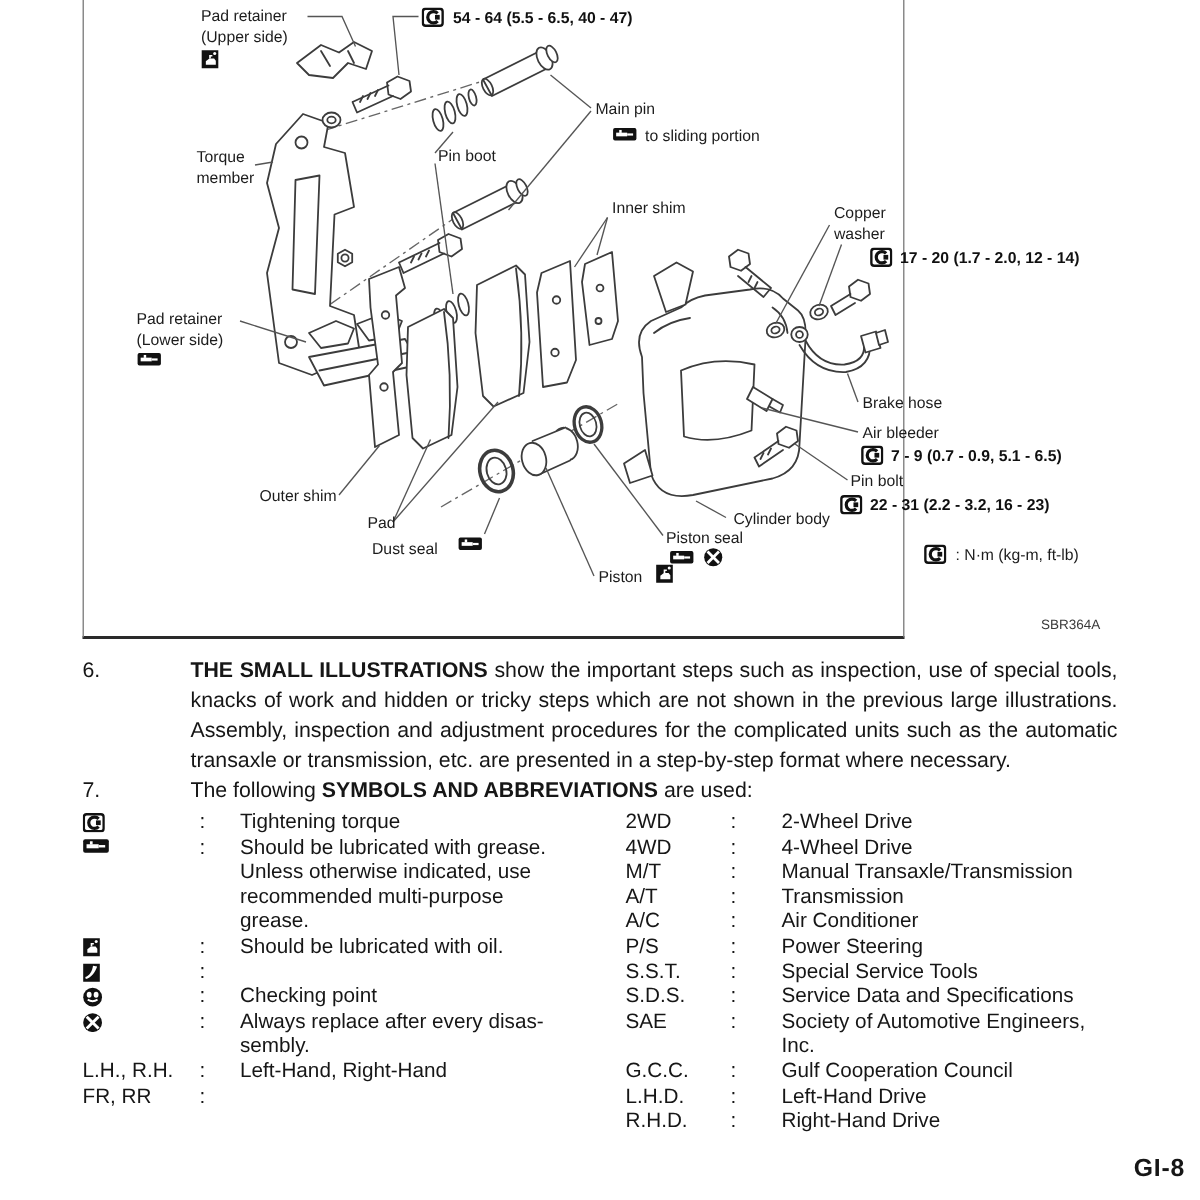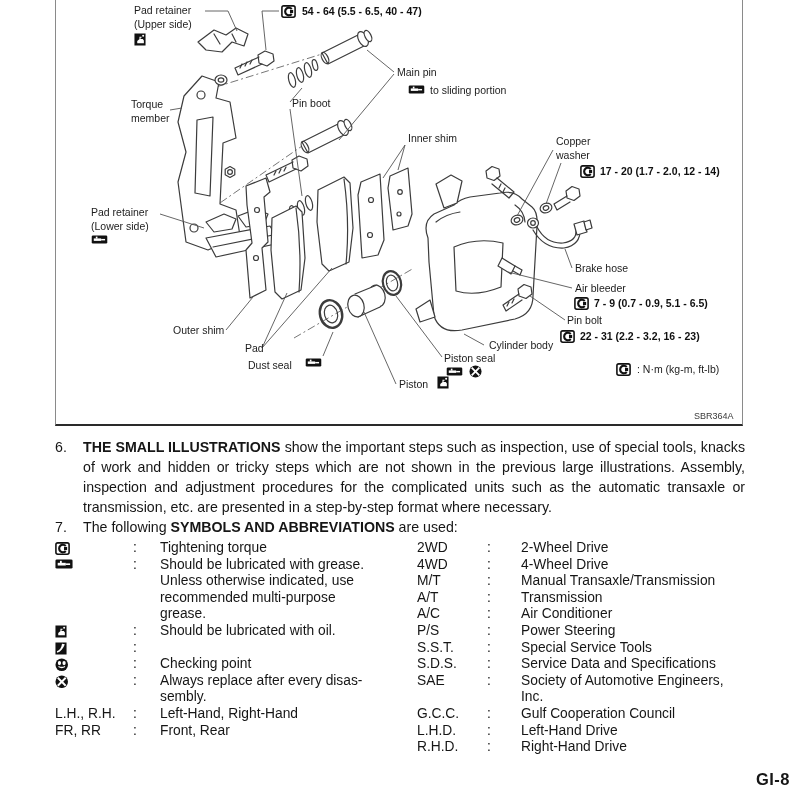--- a/index.html
+++ b/index.html
@@ -1,33 +1,33 @@
 <!DOCTYPE html>
 <html><head>
 <meta charset="utf-8">
 <style>
   html,body{margin:0;padding:0;background:#fff;}
   .page{position:relative;width:800px;height:800px;background:#ffffff;color:#161616;
         font-family:"Liberation Sans",sans-serif;overflow:hidden;}
-  .figure-box{position:absolute;left:55px;top:0;width:688px;height:426px;
+  .figure-box{position:absolute;left:55px;top:0;width:548px;height:426px;
         border-left:1.5px solid #8a8a8a;border-right:1.5px solid #8a8a8a;
         border-bottom:2.5px solid #2a2a2a;box-sizing:border-box;background:#fff;}
   .figure-box svg{position:absolute;left:0;top:0;}
   .fig text{font-family:"Liberation Sans",sans-serif;fill:#1c1c1c;}
   .fig .lbl{font-size:10.5px;}
   .fig .tq{font-size:10.5px;font-weight:bold;fill:#101010;}
   .fig .code{font-size:9px;fill:#3a3a3a;}
   .ln{stroke:#3c3c3c;fill:none;stroke-width:1.2;stroke-linejoin:round;stroke-linecap:round;}
   .lnf{stroke:#3c3c3c;fill:#ffffff;stroke-width:1.2;stroke-linejoin:round;}
   .thin{stroke:#555;fill:none;stroke-width:0.9;}
   .dash{stroke:#666;fill:none;stroke-width:0.9;stroke-dasharray:8 3 2 3;}
   .notes{position:absolute;left:55px;top:437px;width:690px;font-size:14.2px;line-height:20px;}
   .note-item{display:flex;}
   .note-num{width:28px;flex:none;}
-  .note-body{flex:1;text-align:justify;}
+  .note-body{flex:1;text-align:justify;margin-left:44px;}
   .symbols{position:absolute;left:55px;top:540px;width:692px;display:flex;font-size:13.8px;}
   .col-left{width:362px;flex:none;}
   .col-right{width:330px;flex:none;}
   .sym-row{display:flex;}
   .sym-key{width:78px;flex:none;line-height:16.6px;white-space:nowrap;}
   .sym-colon{width:15px;flex:none;line-height:16.6px;}
   .sym-desc{flex:1;}
   .sym-line{line-height:16.6px;white-space:nowrap;margin-left:12px;}
   .abbr-key{width:70px;flex:none;line-height:16.6px;white-space:nowrap;}
   .abbr-colon{width:22px;flex:none;line-height:16.6px;}
@@ -419,23 +419,20 @@
         <div class="sym-key">L.H., R.H.</div>
         <div class="sym-colon">:</div>
         <div class="sym-desc">
           <div class="sym-line">Left-Hand, Right-Hand</div>
         </div>
       </div>
 
       <div class="sym-row">
         <div class="sym-key">FR, RR</div>
         <div class="sym-colon">:</div>
-        <div class="sym-desc">
-          <div class="sym-line">Front, Rear</div>
-        </div>
       </div>
 
     </div>
 
     <div class="col-right">
 
       <div class="sym-row">
         <div class="abbr-key">2WD</div>
         <div class="abbr-colon">:</div>
         <div class="sym-desc">

